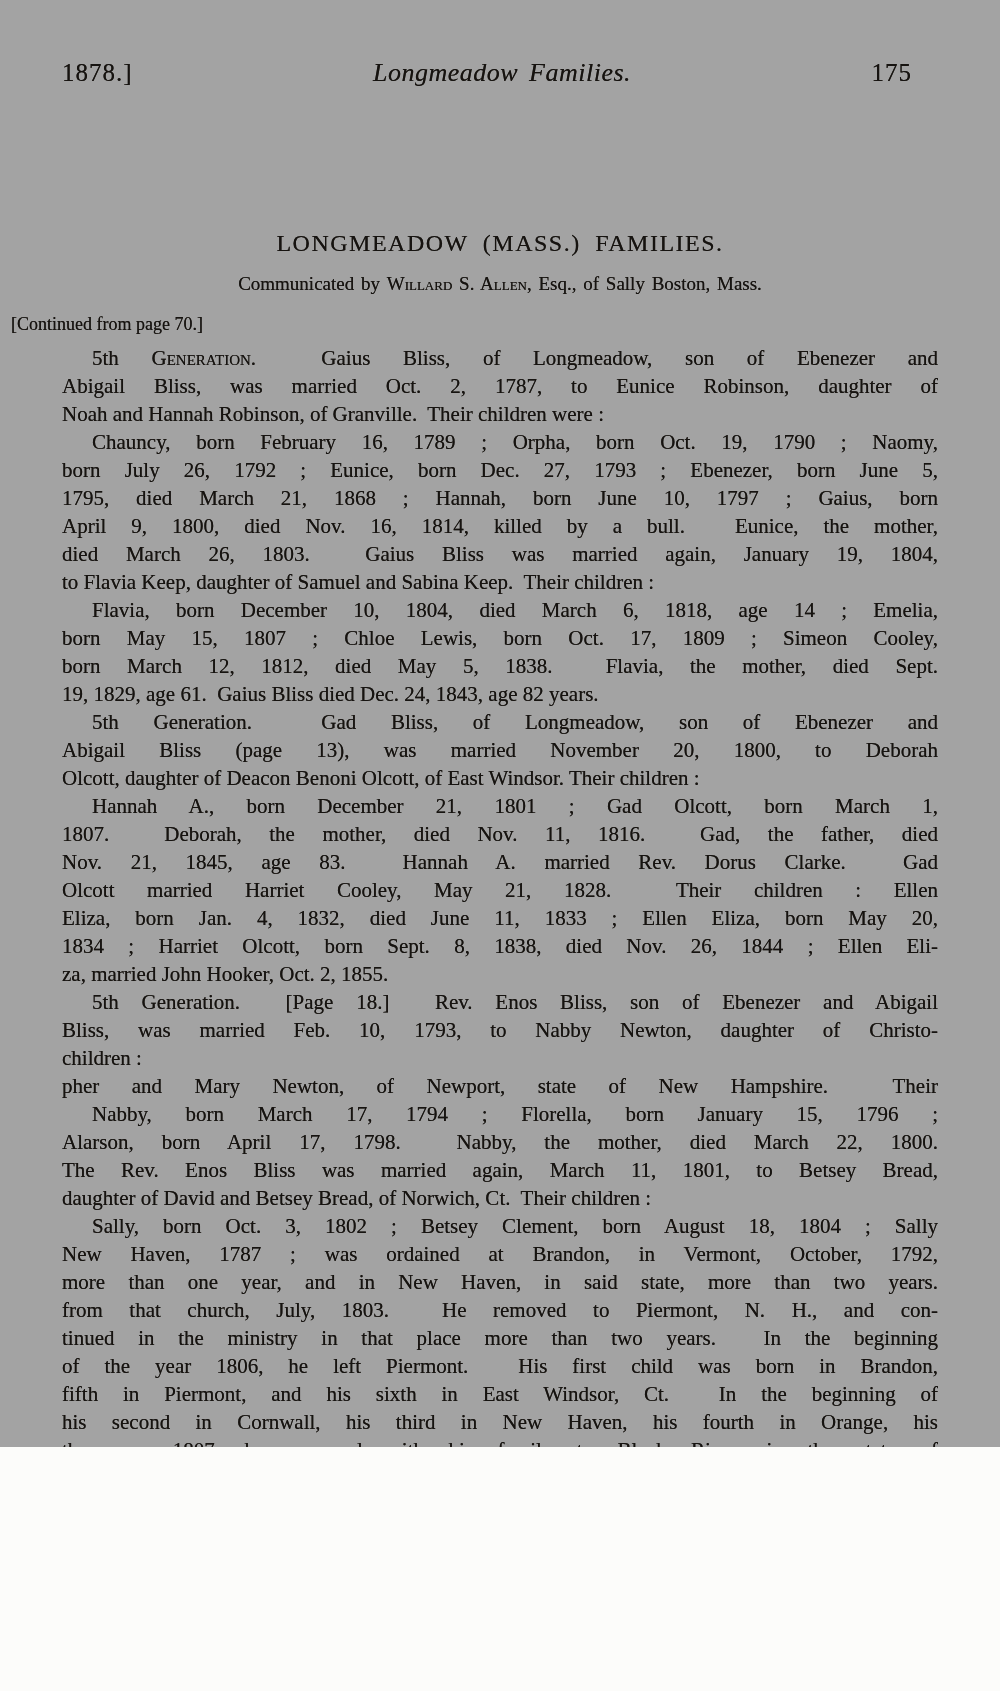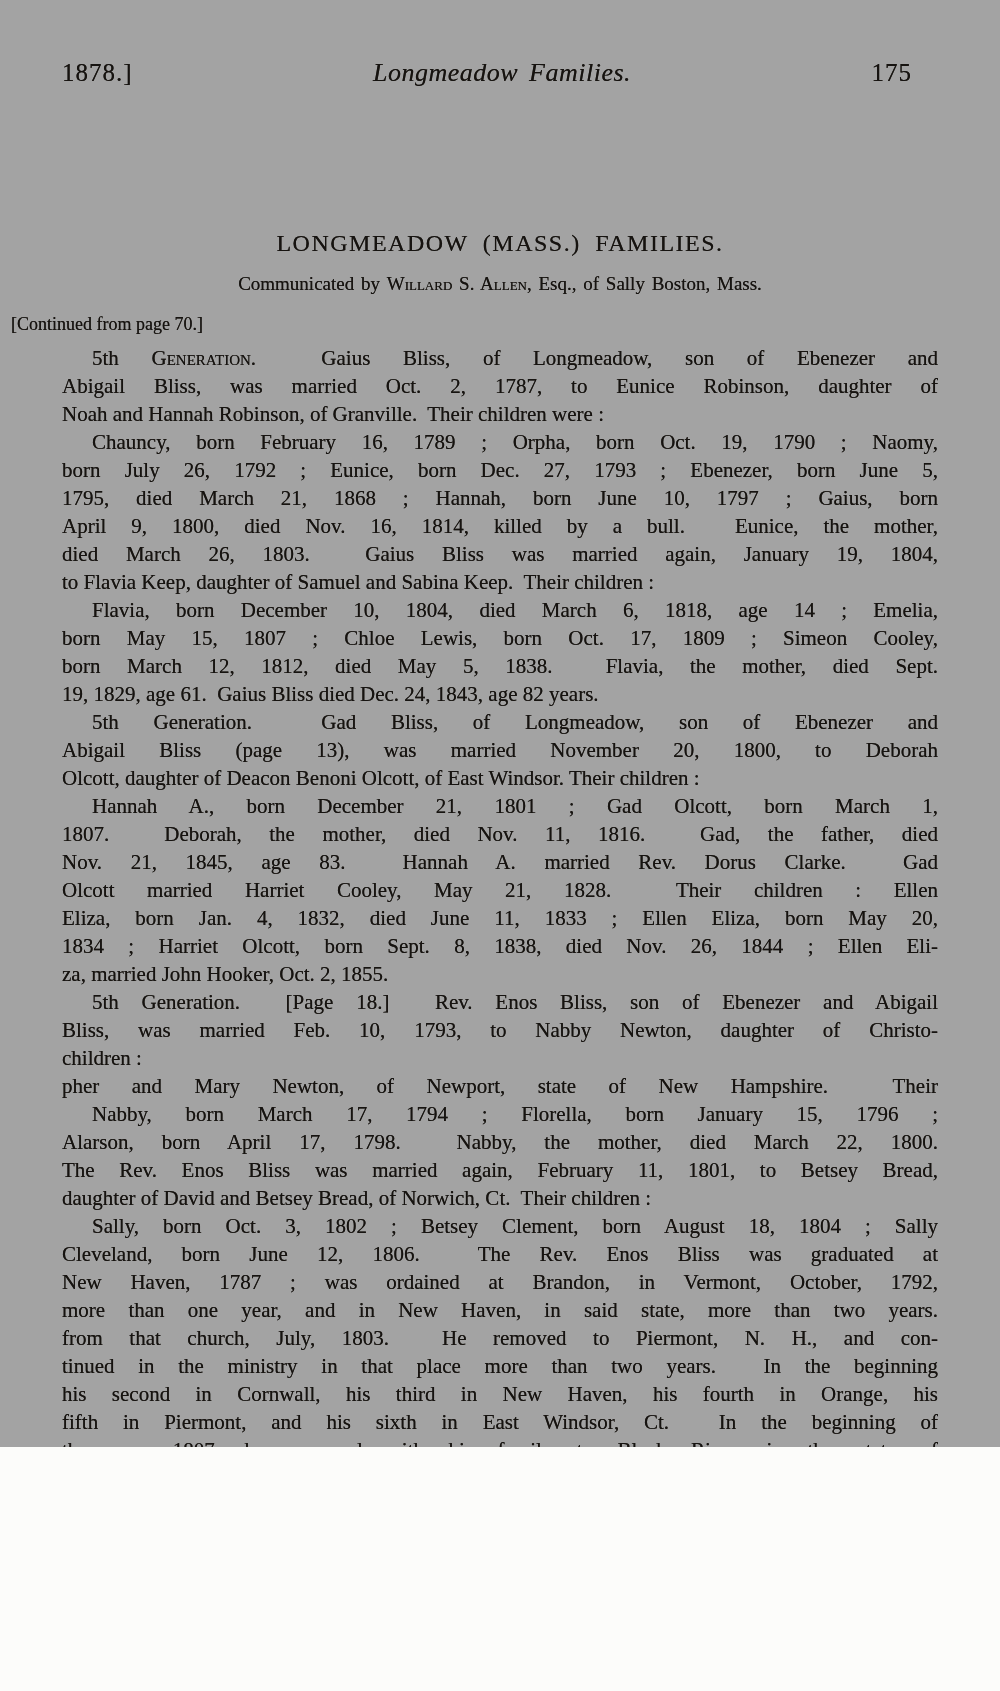--- a/index.html
+++ b/index.html
@@ -129,27 +129,27 @@
       <div class="line">Olcott married Harriet Cooley, May 21, 1828.  Their children : Ellen</div>
       <div class="line">Eliza, born Jan. 4, 1832, died June 11, 1833 ; Ellen Eliza, born May 20,</div>
       <div class="line">1834 ; Harriet Olcott, born Sept. 8, 1838, died Nov. 26, 1844 ; Ellen Eli-</div>
       <div class="line last">za, married John Hooker, Oct. 2, 1855.</div>
       <div class="line indent">5th Generation.  [Page 18.]  Rev. Enos Bliss, son of Ebenezer and Abigail</div>
       <div class="line">Bliss, was married Feb. 10, 1793, to Nabby Newton, daughter of Christo-</div>
       <div class="line last">children :</div>
       <div class="line">pher and Mary Newton, of Newport, state of New Hampshire.  Their</div>
       <div class="line indent">Nabby, born March 17, 1794 ; Florella, born January 15, 1796 ;</div>
       <div class="line">Alarson, born April 17, 1798.  Nabby, the mother, died March 22, 1800.</div>
-      <div class="line">The Rev. Enos Bliss was married again, February 11, 1801, to Betsey Bread,</div>
+      <div class="line">The Rev. Enos Bliss was married again, March 11, 1801, to Betsey Bread,</div>
       <div class="line last">daughter of David and Betsey Bread, of Norwich, Ct.  Their children :</div>
       <div class="line indent">Sally, born Oct. 3, 1802 ; Betsey Clement, born August 18, 1804 ; Sally</div>
-      <div class="line">Cleveland, born June 12, 1806.  The Rev. Enos Bliss was graduated at</div>
       <div class="line">New Haven, 1787 ; was ordained at Brandon, in Vermont, October, 1792,</div>
       <div class="line">more than one year, and in New Haven, in said state, more than two years.</div>
       <div class="line">from that church, July, 1803.  He removed to Piermont, N. H., and con-</div>
       <div class="line">tinued in the ministry in that place more than two years.  In the beginning</div>
+      <div class="line">of the year 1806, he left Piermont.  His first child was born in Brandon,</div>
+      <div class="line">fifth in Piermont, and his sixth in East Windsor, Ct.  In the beginning of</div>
       <div class="line">his second in Cornwall, his third in New Haven, his fourth in Orange, his</div>
-      <div class="line">fifth in Piermont, and his sixth in East Windsor, Ct.  In the beginning of</div>
       <div class="line">the year 1807, he removed with his family to Black River, in the state of</div>
       <div class="line last">New York.</div>
     </div>
 
 </div>
 
 </body></html>

